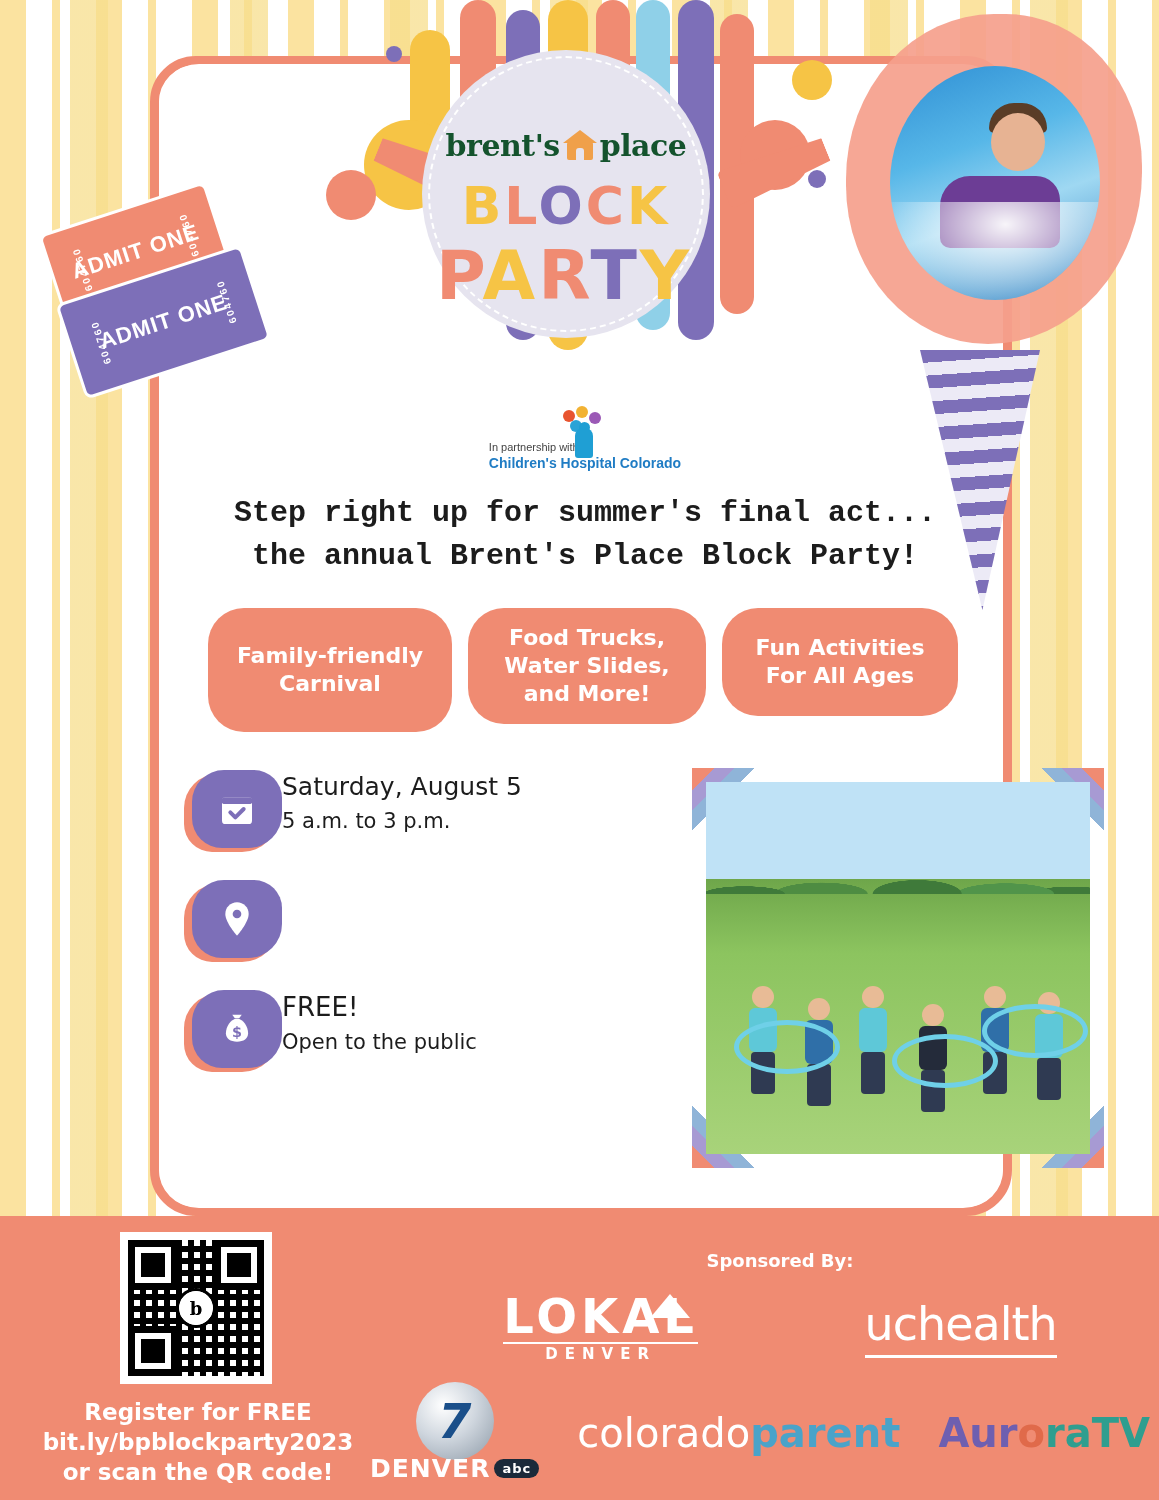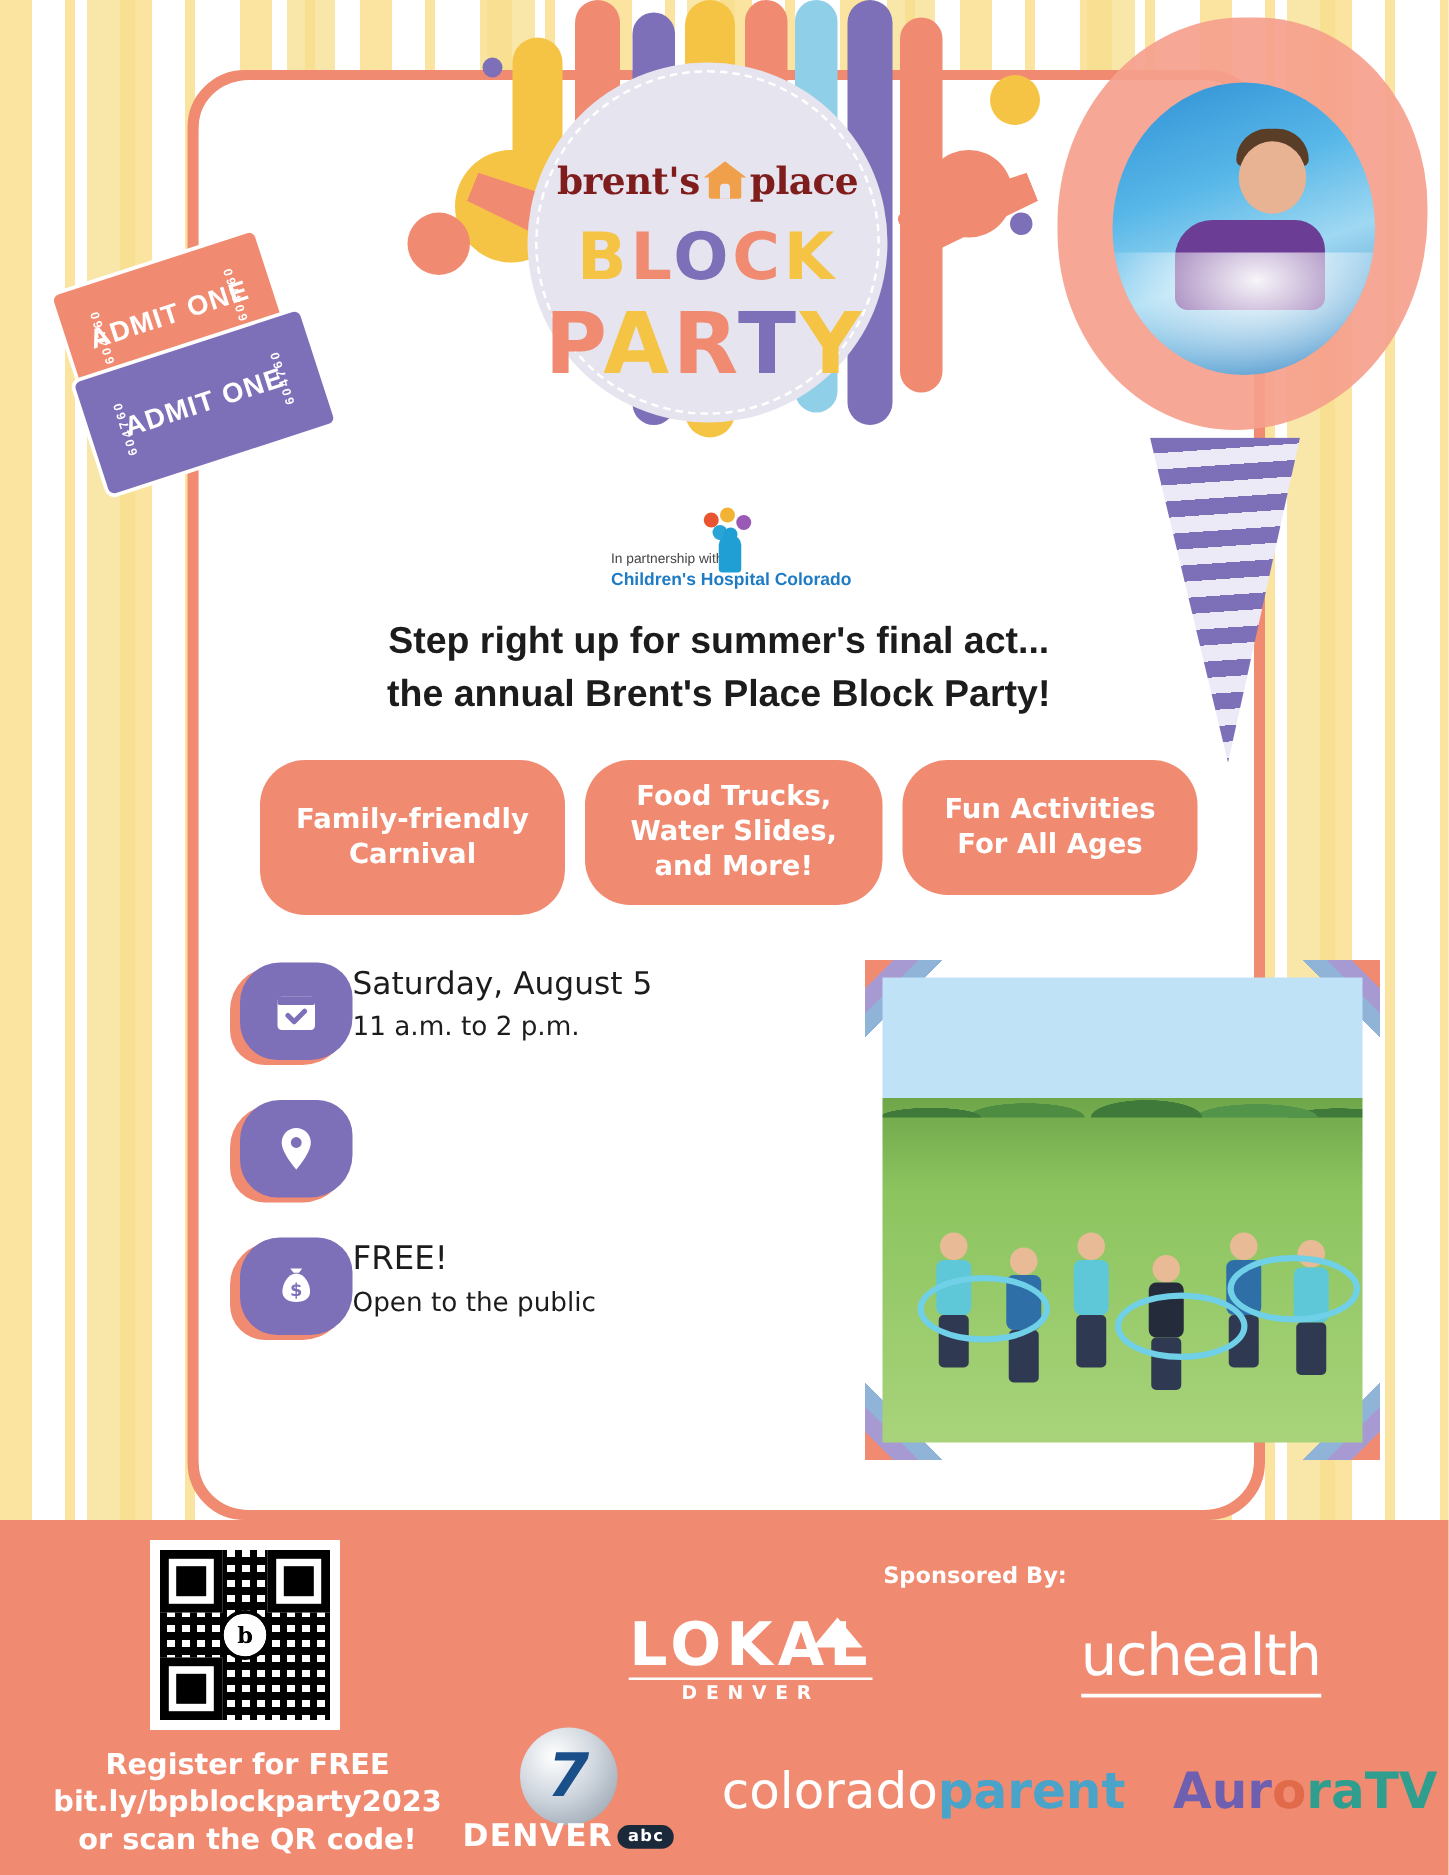--- a/index.html
+++ b/index.html
@@ -84,21 +84,21 @@
     box-shadow: 0 0 0 6px #e6e4ef;
   }
   .logo-brents {
     position: absolute;
     left: 0; right: 0;
     top: 70px;
     text-align: center;
     font-family: "DejaVu Serif", serif;
     font-size: 30px;
     font-weight: bold;
-    color: #7f1d1d;
+    color: #14532d;
     letter-spacing: -0.5px;
   }
   .house-icon {
     display: inline-block;
     width: 34px;
     height: 30px;
     position: relative;
     vertical-align: -4px;
     margin: 0 3px;
   }
@@ -271,28 +271,28 @@
     width: 11px; height: 11px; border-radius: 50%;
     background: #1f9fd4;
   }
   .chc-text { line-height: 1.25; }
   .chc-sub { font-size: 11px; color: #444; }
   .chc-name { font-size: 14px; font-weight: bold; color: #1f7cc4; }
 
   
   .headline {
     position: absolute;
-    left: 180px; top: 492px;
+    left: 190px; top: 492px;
     width: 790px;
     text-align: center;
     font-size: 30px;
     font-weight: bold;
     color: #1c1c1c;
     line-height: 1.42;
-    font-family: Liberation Sans, sans-serif;
+    font-family: Liberation Mono, monospace;
   }
 
   
   .pills {
     position: absolute;
     left: 188px; top: 608px;
     width: 790px;
     display: flex;
     justify-content: center;
     align-items: flex-start;
@@ -674,21 +674,21 @@
         <div class="shape">
           <svg width="40" height="40" viewBox="0 0 24 24" fill="none" stroke="#ffffff" stroke-width="2">
             <rect x="3" y="5" width="18" height="16" rx="2" fill="#ffffff" stroke="none"></rect>
             <rect x="3" y="5" width="18" height="4" rx="1" fill="#7d6fb8" stroke="none"></rect>
             <path d="M8 14l3 3 5-5" stroke="#7d6fb8" stroke-width="2.4" fill="none" stroke-linecap="round" stroke-linejoin="round"></path>
           </svg>
         </div>
       </div>
       <div class="info-text">
         <div class="info-title">Saturday, August 5</div>
-        <div class="info-sub">11 a.m. to 2 p.m.</div>
+        <div class="info-sub">5 a.m. to 3 p.m.</div>
       </div>
     </div>
 
     <div class="info-row">
       <div class="badge">
         <div class="shadow"></div>
         <div class="shape">
           <svg width="40" height="40" viewBox="0 0 24 24">
             <path d="M12 2C8.1 2 5 5.1 5 9c0 5.2 7 13 7 13s7-7.8 7-13c0-3.9-3.1-7-7-7z" fill="#ffffff"></path>
             <circle cx="12" cy="9" r="2.6" fill="#7d6fb8"></circle>

